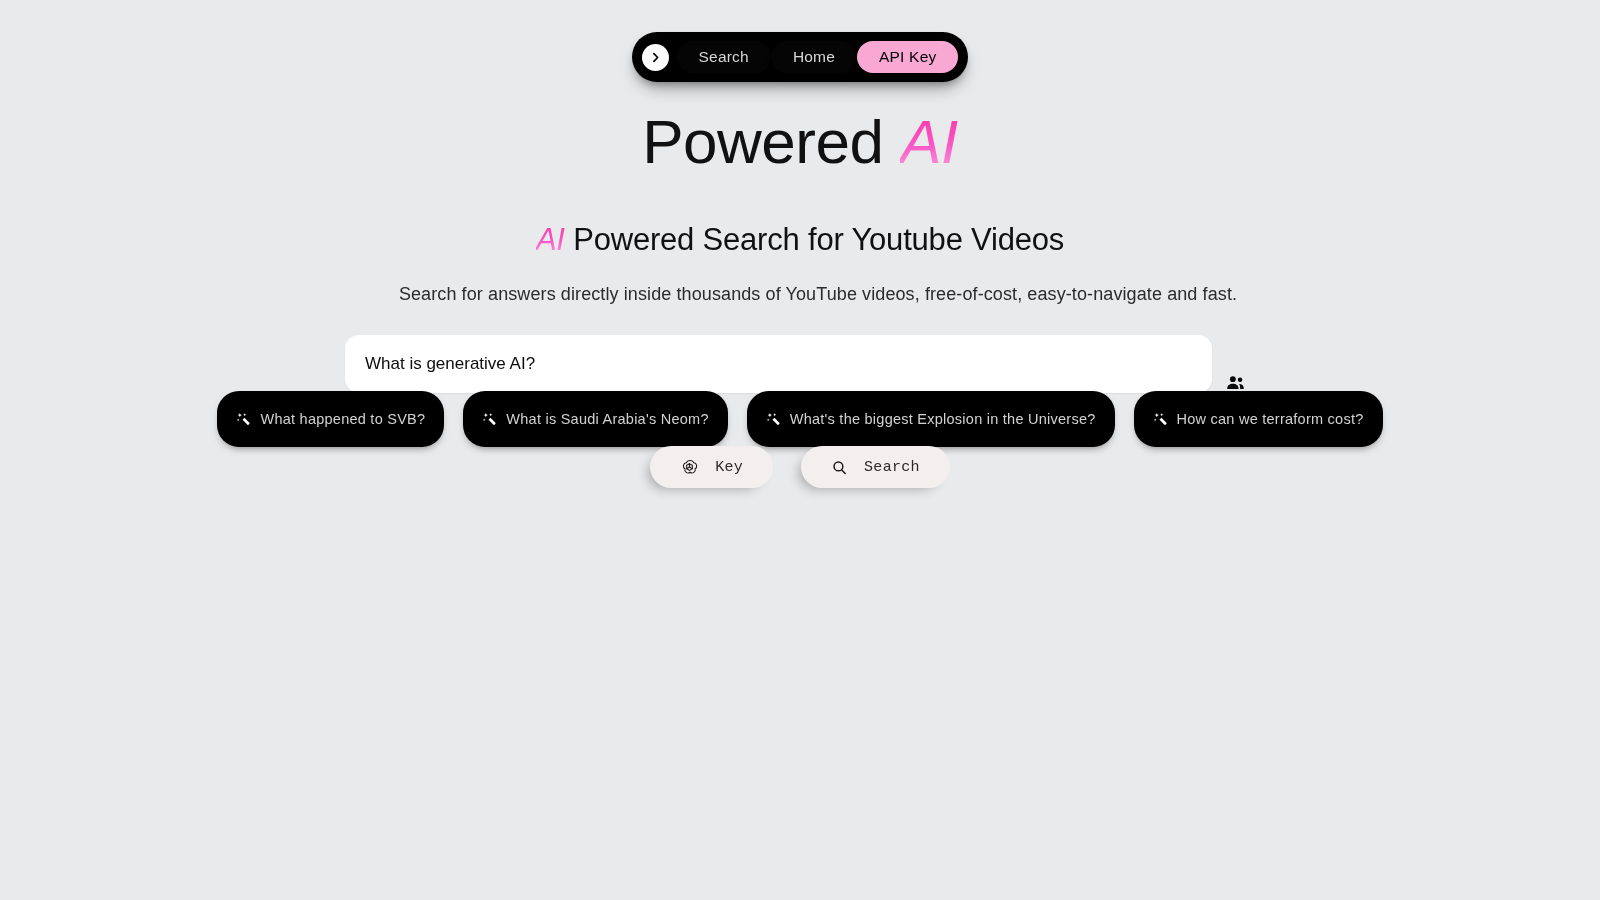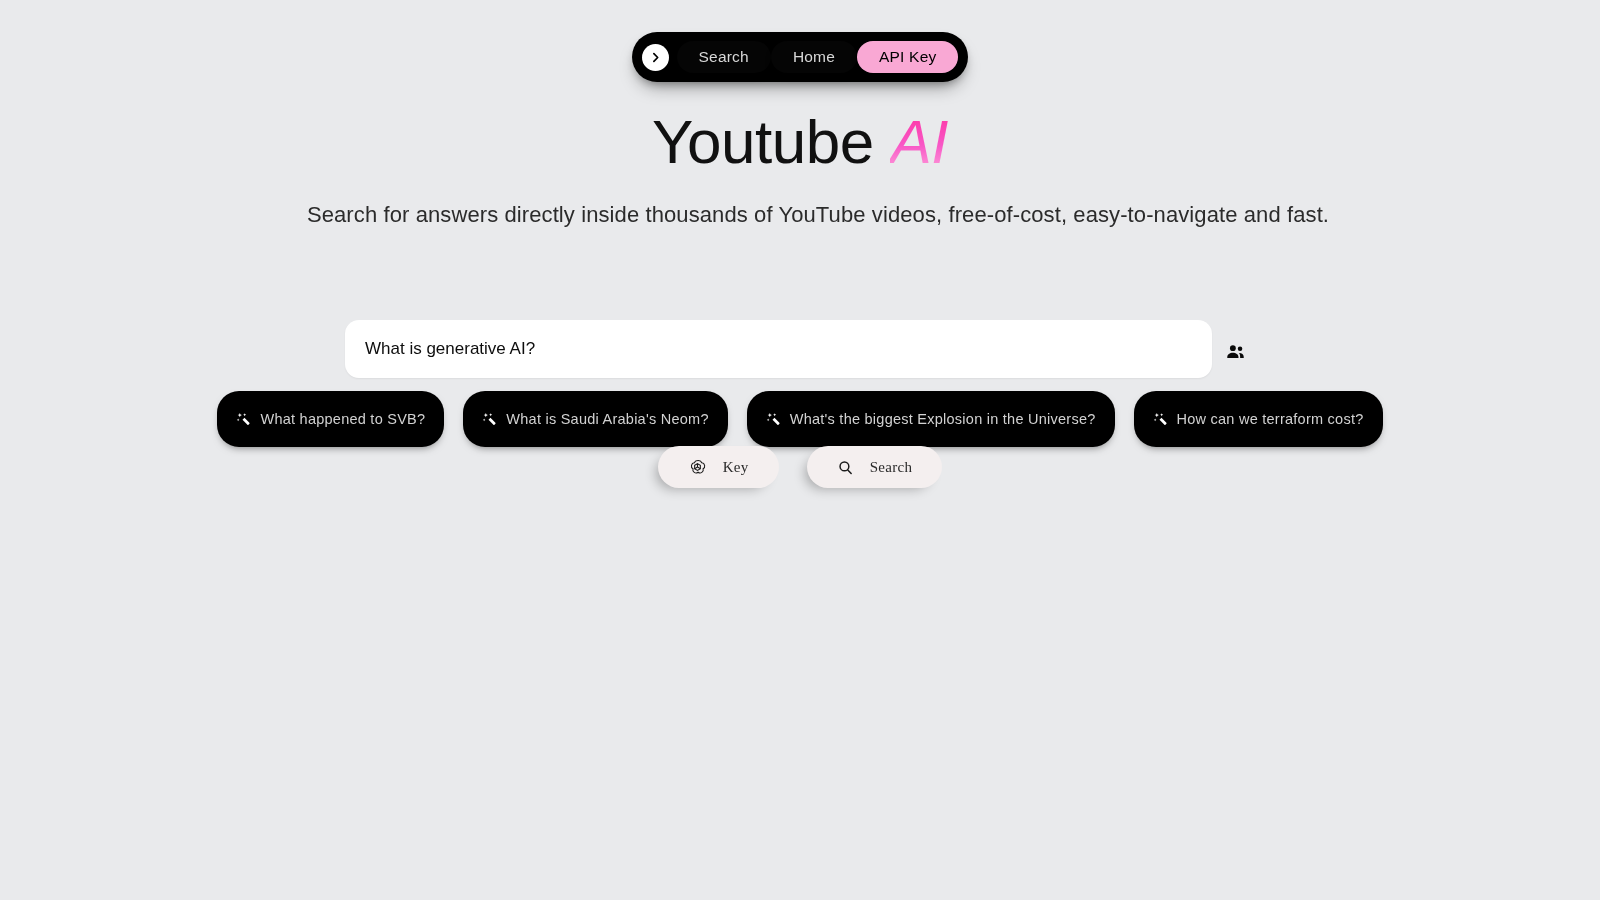--- a/index.html
+++ b/index.html
@@ -104,34 +104,34 @@
     font-size: 31px;
     font-weight: 400;
     letter-spacing: -0.2px;
     color: #111111;
   }
 
   .subtitle .grad-ai { font-weight: 400; }
 
   .tagline {
     margin-top: 26px;
-    font-size: 22px;
+    font-size: 18px;
     color: #2b2b2b;
     letter-spacing: 0.1px;
     margin-left: 36px;
   }
 
   
   .search-row {
     position: absolute;
-    top: 320px;
+    top: 335px;
     left: 330px;
     width: 916px;
     display: flex;
-    align-items: flex-start;
+    align-items: flex-end;
     padding-left: 15px;
   }
 
   .search-box {
     width: 884px;
     height: 58px;
     background: #ffffff;
     border: none;
     border-radius: 14px;
     outline: none;
@@ -198,21 +198,21 @@
   .action-btn {
     display: flex;
     align-items: center;
     gap: 16px;
     background: #f4efef;
     border: none;
     border-radius: 21px;
     padding: 10px 30px;
     min-width: 113px;
     height: 42px;
-    font-family: Liberation Serif, serif;
+    font-family: Liberation Mono, monospace;
     font-size: 15px;
     letter-spacing: 0.3px;
     color: #2a2a2a;
     cursor: pointer;
     box-shadow: -7px 6px 12px -5px rgba(0,0,0,0.28);
   }
 
   .action-btn .ic { flex: 0 0 auto; display: block; }
 </style>
 </head>
@@ -226,22 +226,25 @@
       </svg>
     </div>
     <div class="nav-item">Search</div>
     <div class="nav-item">Home</div>
     <div class="nav-item active">API Key</div>
   </nav>
 </div>
 
 <div class="hero">
   <h1 class="title">
-    <span>Youtube</span><span>&nbsp;</span><span class="grad-ai">AI</span>
+    <span>Powered</span><span>&nbsp;</span><span class="grad-ai">AI</span>
   </h1>
+  <h2 class="subtitle">
+    <span class="grad-ai">AI</span><span> Powered Search for Youtube Videos</span>
+  </h2>
   <p class="tagline">Search for answers directly inside thousands of YouTube videos, free-of-cost, easy-to-navigate and fast.</p>
 </div>
 
 <div class="search-row">
   <input class="search-box" type="text" placeholder="What is generative AI?" value="What is generative AI?" style="">
   <div class="people-icon">
     <svg width="21" height="21" viewBox="0 0 24 24" fill="#0a0a0a">
       <circle cx="9" cy="8.2" r="3.3"></circle>
       <circle cx="17.2" cy="8.8" r="2.6"></circle>
       <path d="M2.6 18.4c0-3.3 2.9-5.1 6.4-5.1s6.4 1.8 6.4 5.1v0.9H2.6z"></path>

